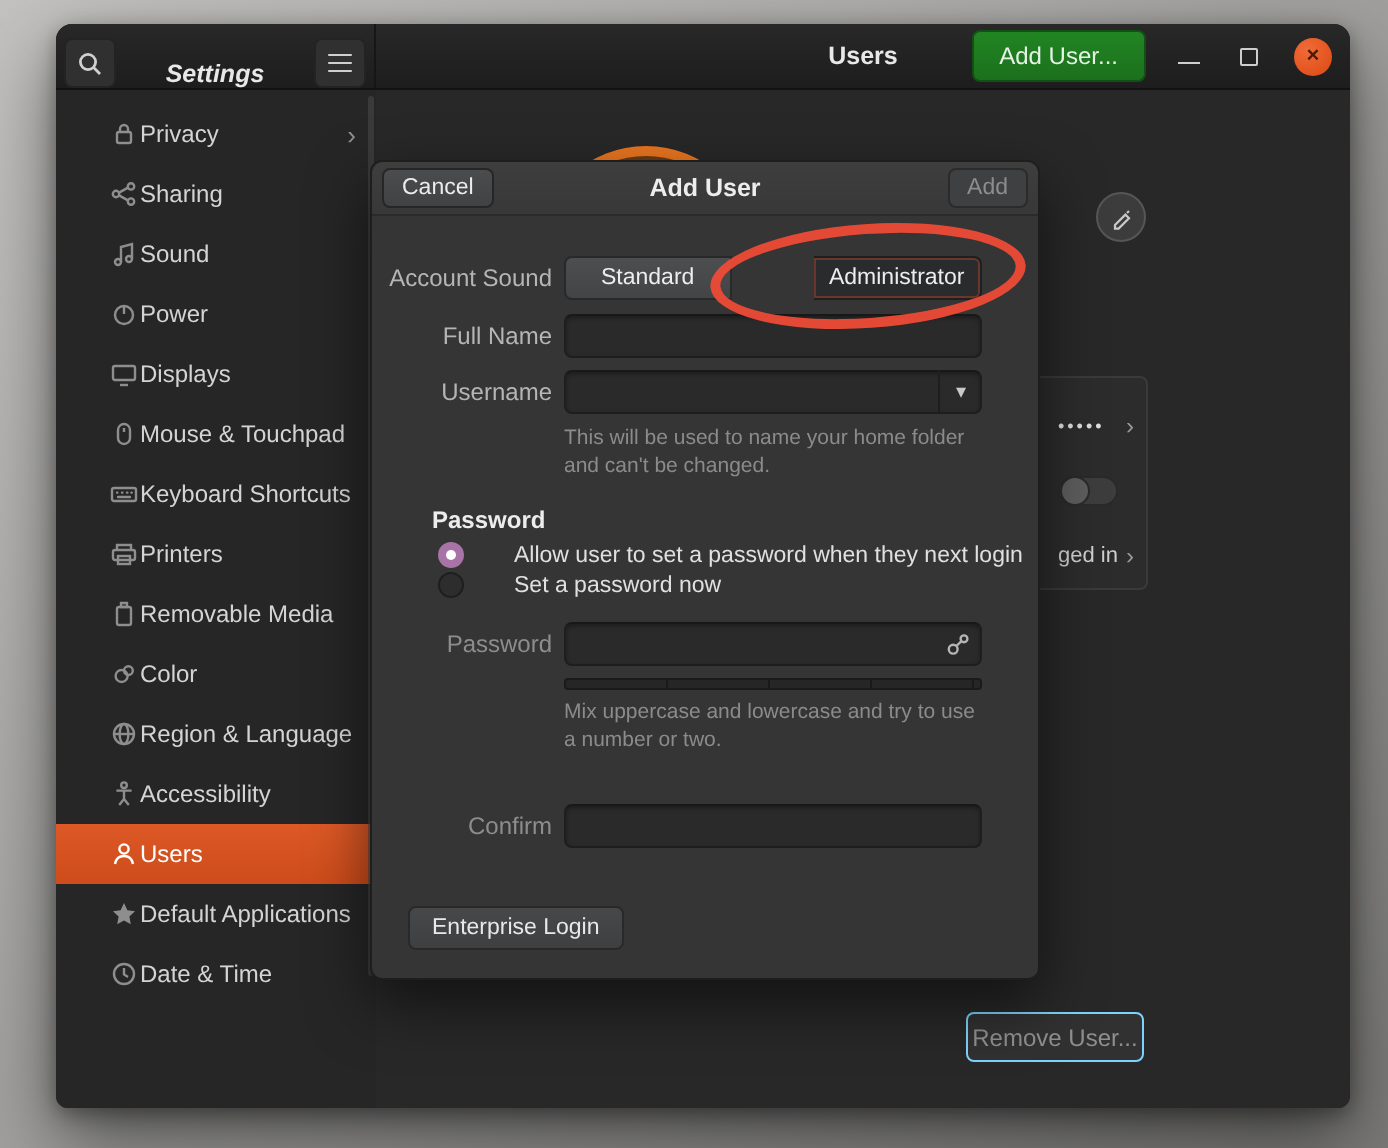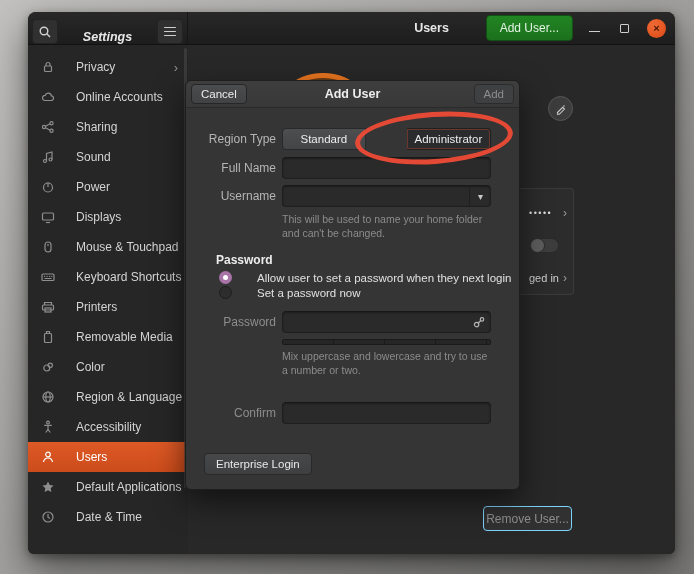--- a/index.html
+++ b/index.html
@@ -27,21 +27,21 @@
   .tb-page-title { position:absolute; left:0; right:0; text-align:center; font-weight:bold; font-size:12.5px; color:#e8e8e8; pointer-events:none; }
   .hamburger { width:12px; height:9px; display:flex; flex-direction:column; justify-content:space-between; }
   .hamburger span { height:1.4px; background:#cfcfcf; border-radius:1px; }
   .add-user-btn { padding:5px 13px; font-size:12px; color:#e4f3e4; background:linear-gradient(#218522,#1c701d); border:1px solid #145015; border-radius:4px; margin-right:16px; }
   .win-min { width:11px; height:8px; border-bottom:1.5px solid #cecece; margin-right:20px; }
   .win-max { width:9px; height:9px; border:1.2px solid #cecece; border-radius:1px; margin-right:18px; }
   .win-close { width:19px; height:19px; border-radius:50%; background:radial-gradient(circle at 35% 30%, #f06b36, #dd4814); color:#4a1a07; font-size:11px; font-weight:bold; display:flex; align-items:center; justify-content:center; margin-right:9px; line-height:1; }
   
   .wbody { flex:1; display:flex; min-height:0; position:relative; }
   .sidebar { width:160px; background:#262626; padding-top:7px; flex:none; position:relative; }
-  .sitem { height:30px; display:flex; align-items:center; gap:20px; padding:0 10px 0 12px; color:#d4d4d4; font-size:12px; white-space:nowrap; }
+  .sitem { height:30px; display:flex; align-items:center; gap:0; padding:0 10px 0 26px; color:#d4d4d4; font-size:12px; white-space:nowrap; }
   .sitem .si { flex:none; opacity:.8; }
   .sitem.sel { background:linear-gradient(#dd5926,#cd4c1b); color:#fff; }
   .sitem.sel .si { opacity:1; }
   .sitem.sel .si * { stroke:#fff; }
   .si { width:16px; height:16px; }
   .si * { stroke:#a8a8a8; fill:none; stroke-width:1.2; }
   .si .fil { fill:#a8a8a8; stroke:none; }
   .schev { margin-left:auto; color:#8f8f8f; font-size:13px; }
   .side-scroll { position:absolute; right:1px; top:3px; width:3px; height:440px; background:#4a4a4a; border-radius:2px; opacity:.55; }
   .main { flex:1; background:#282828; position:relative; }
@@ -126,26 +126,20 @@
       <div class="sitem">
         <svg class="si" viewBox="0 0 16 16">
             <rect x="4.5" y="7" width="7" height="5.5" rx="1"></rect>
             <path d="M6 7V5.5a2 2 0 0 1 4 0V7"></path>
           </svg>
         <span>Privacy</span>
         <span class="schev">›</span>
       </div>
       <div class="sitem">
         <svg class="si" viewBox="0 0 16 16">
-            <path d="M5 11.5h6a2.3 2.3 0 0 0 .4-4.6 3.2 3.2 0 0 0-6.2-.6A2.6 2.6 0 0 0 5 11.5z"></path>
-          </svg>
-        <span>Online Accounts</span>
-      </div>
-      <div class="sitem">
-        <svg class="si" viewBox="0 0 16 16">
             <circle cx="4" cy="8" r="1.6"></circle>
             <circle cx="11.5" cy="4.2" r="1.6"></circle>
             <circle cx="11.5" cy="11.8" r="1.6"></circle>
             <path d="M5.5 7.3 10 4.8M5.5 8.7 10 11.2"></path>
           </svg>
         <span>Sharing</span>
       </div>
       <div class="sitem">
         <svg class="si" viewBox="0 0 16 16">
             <path d="M6.5 12V4.5L12 3v7.5"></path>
@@ -270,21 +264,21 @@
   <button class="remove-user-btn">Remove User...</button>
 
   <div class="dialog">
     <div class="dlg-header">
       <div class="dlg-title">Add User</div>
       <button class="dlg-btn cancel-btn">Cancel</button>
       <button class="dlg-btn add-btn">Add</button>
     </div>
 
     <div class="frow" style="top:47px">
-      <span class="lab">Region Type</span>
+      <span class="lab">Account Sound</span>
       <span class="ctl seg">
         <button class="seg-btn seg-standard">Standard</button>
         <button class="seg-btn seg-admin">Administrator</button>
       </span>
     </div>
 
     <div class="frow" style="top:76px">
       <span class="lab">Full Name</span>
       <span class="ctl"><input class="tinput" value="" style=""></span>
     </div>

